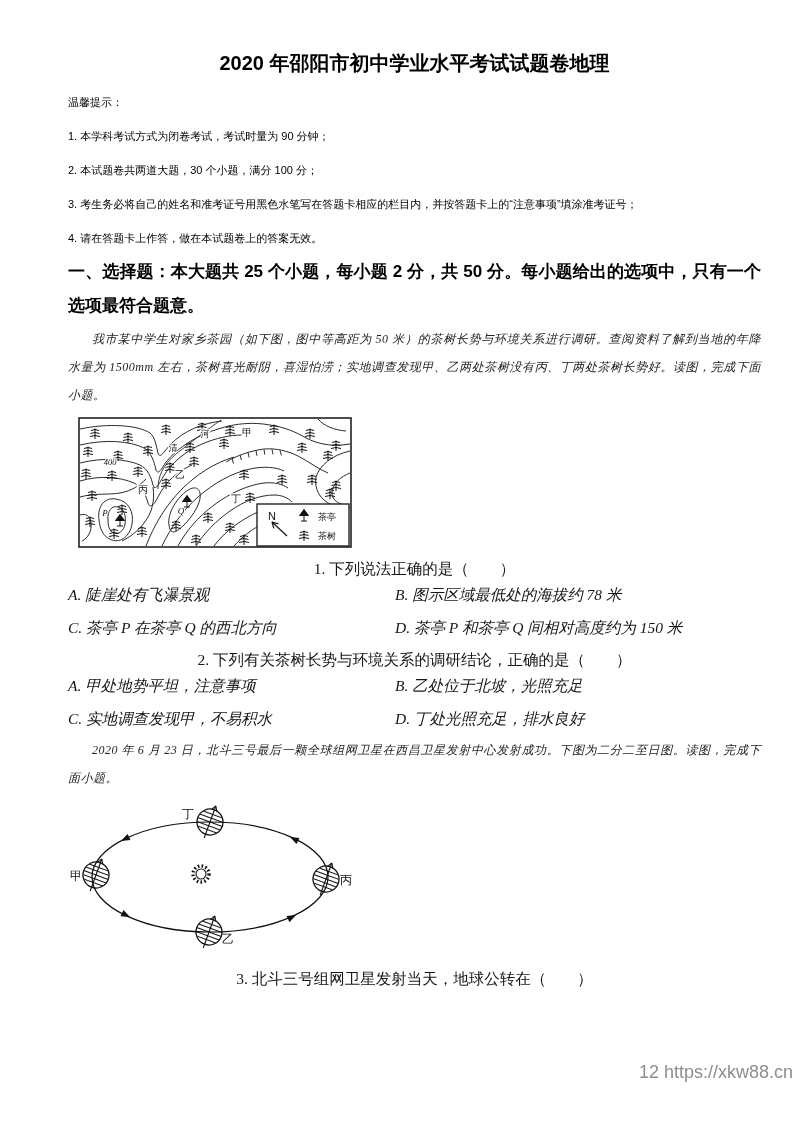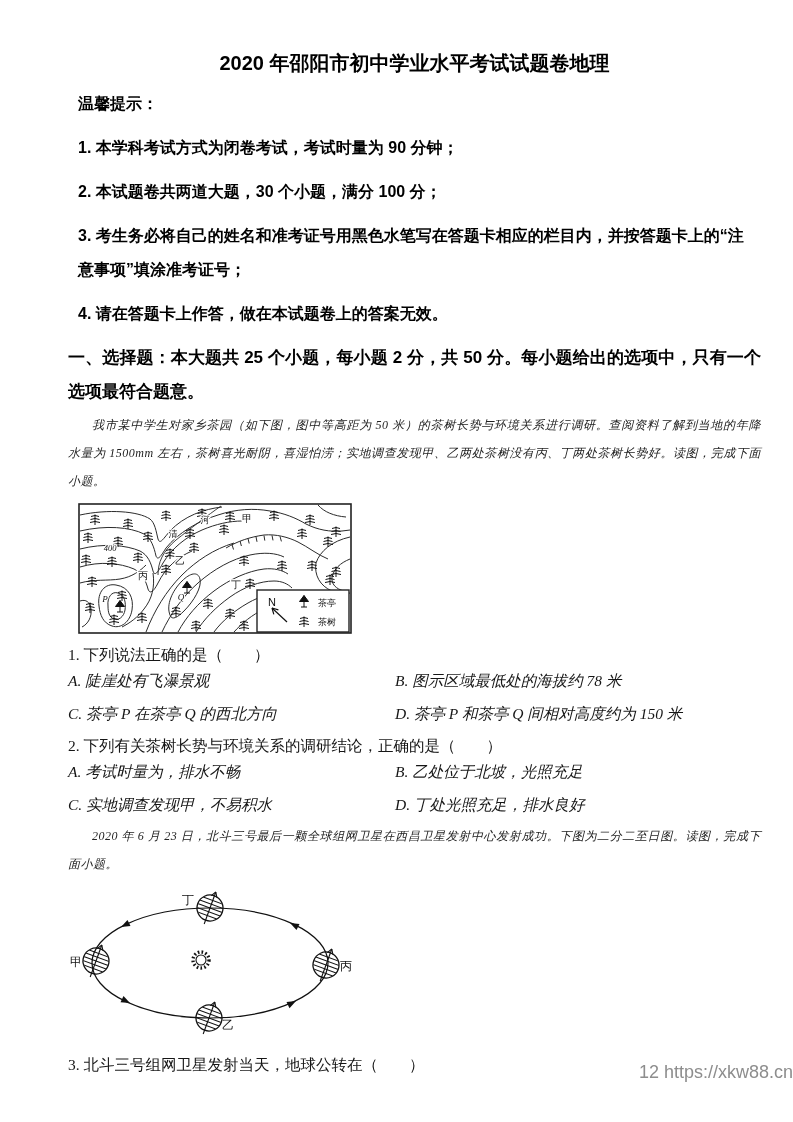--- a/index.html
+++ b/index.html
@@ -1,30 +1,30 @@
 <!DOCTYPE html>
 <html><head>
 <meta charset="utf-8">
 <style>
   html,body{margin:0;padding:0;background:#ffffff;}
   .page{position:relative;width:793px;height:1122px;background:#fff;overflow:hidden;
         font-family:"Liberation Serif",serif;color:#1a1a1a;}
   .content{padding:50px 32px 0 68px;}
   .title{font-family:"Liberation Sans",sans-serif;font-size:20px;font-weight:bold;
          text-align:center;margin:0 0 8px 0;color:#000;}
-  .notice p{font-family:"Liberation Sans",sans-serif;font-size:16px;font-weight:bold;
-            line-height:34px;margin:10px;color:#000;}
+  .notice p{font-family:"Liberation Sans",sans-serif;font-size:11px;font-weight:normal;
+            line-height:34px;margin:0;color:#000;}
   .sec-heading{font-family:"Liberation Sans",sans-serif;font-size:17px;font-weight:bold;
                line-height:34px;margin:0;color:#000;text-align:justify;}
   .passage{font-size:12px;font-style:italic;line-height:28px;margin:2px 0 0 0;
            text-indent:2em;text-align:justify;letter-spacing:0.5px;color:#222;}
   .fig{margin:0;}
   .fig1{margin:8px 0 2px 10px;}
   .fig2{margin:10px 0 0 0;}
-  .stem{font-size:15.5px;line-height:30px;margin:0;color:#161616;}
+  .stem{font-size:15.5px;line-height:30px;margin:0;color:#161616;text-align:center;}
   .stem.q3{margin-top:8px;}
   .opts{display:grid;grid-template-columns:327px 1fr;row-gap:11px;
         font-size:15.5px;line-height:22px;margin:0 0 6px 0;color:#161616;font-style:italic;}
   .footer{position:absolute;top:1062px;left:0;width:100%;text-align:right;
           font-family:"Liberation Sans",sans-serif;font-size:18px;color:#8d8d8d;}
   svg text{fill:#111;}
   .mt{font-size:10px;paint-order:stroke;stroke:#ffffff;stroke-width:2.5px;}
   .mt-sm{font-size:9px;paint-order:stroke;stroke:#ffffff;stroke-width:2px;}
   .mt-num{font-size:8.5px;font-style:italic;paint-order:stroke;stroke:#fff;stroke-width:2px;}
   .mt-n{font-family:"Liberation Sans",sans-serif;font-size:11px;}
@@ -176,21 +176,21 @@
         <span>A. 陡崖处有飞瀑景观</span>
         <span>B. 图示区域最低处的海拔约 78 米</span>
         <span>C. 茶亭 P 在茶亭 Q 的西北方向</span>
         <span>D. 茶亭 P 和茶亭 Q 间相对高度约为 150 米</span>
       </div>
     </div>
 
     <div class="question">
       <p class="stem">2. 下列有关茶树长势与环境关系的调研结论，正确的是（　　）</p>
       <div class="opts">
-        <span>A. 考试时量为，排水不畅</span>
+        <span>A. 甲处地势平坦，注意事项</span>
         <span>B. 乙处位于北坡，光照充足</span>
         <span>C. 实地调查发现甲，不易积水</span>
         <span>D. 丁处光照充足，排水良好</span>
       </div>
     </div>
 
     <p class="passage">2020 年 6 月 23 日，北斗三号最后一颗全球组网卫星在西昌卫星发射中心发射成功。下图为二分二至日图。读图，完成下面小题。</p>
 
     <figure class="fig fig2">
       <svg width="285" height="150" viewBox="0 0 285 150">

